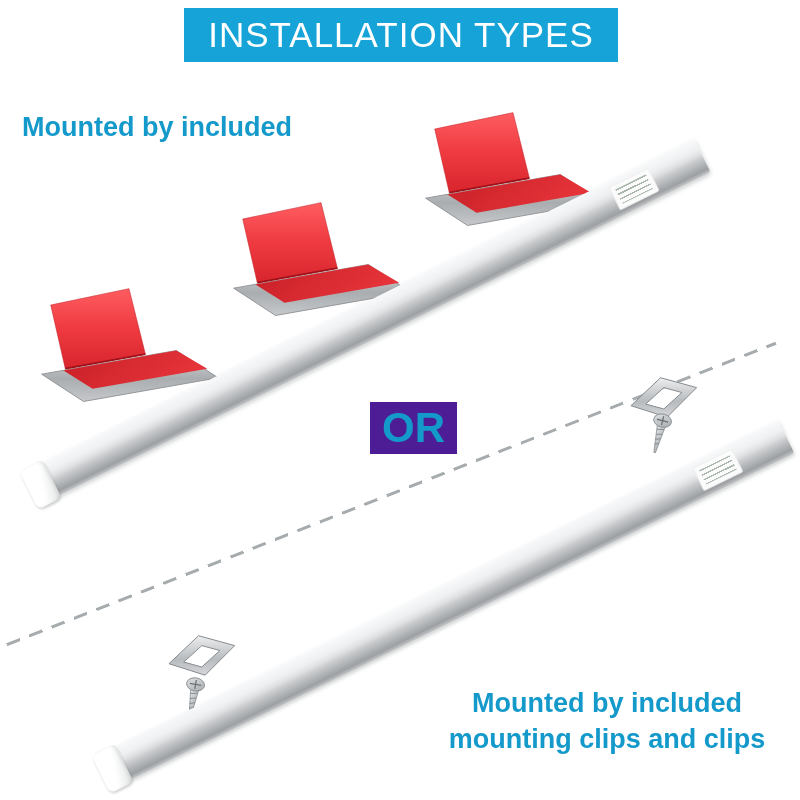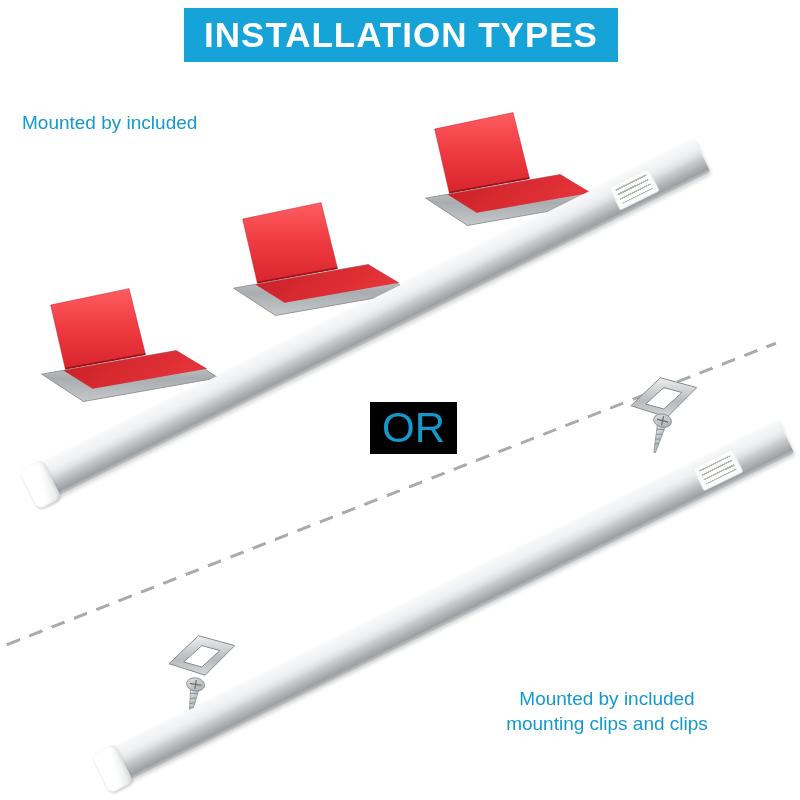--- a/index.html
+++ b/index.html
@@ -7,39 +7,39 @@
     position:relative;width:800px;height:800px;background:#ffffff;overflow:hidden;
     font-family:"Liberation Sans",sans-serif;
   }
   
   .banner{
     position:absolute;left:184px;top:8px;width:434px;height:54px;
     background:var(--banner-bg,#16a4d8);
     display:flex;align-items:center;justify-content:center;
   }
   .banner-title{
-    margin:17px;color:#ffffff;font-size:35px;font-weight:700;letter-spacing:1px;white-space:nowrap;
+    margin:17px;color:#ffffff;font-size:35px;font-weight:400;letter-spacing:1px;white-space:nowrap;
   }
   
   .caption{
     position:absolute;color:var(--accent-text,#1499cb);
-    font-size:19px;font-weight:400;line-height:1.32;
+    font-size:27px;font-weight:700;line-height:1.32;
   }
   .caption--adhesive{left:22px;top:110px;text-align:left;}
   .caption--clips{left:424px;top:686px;width:366px;text-align:center;}
   
   .dash-line{
     position:absolute;left:-16px;top:652px;width:850px;height:3px;
     background:repeating-linear-gradient(to right,#a6abae 0 14px,transparent 14px 24px);
     transform:rotate(-21.4deg);transform-origin:0 0;
   }
   .or-label{
     position:absolute;left:370px;top:402px;
-    font-size:42px;font-weight:400;color:var(--accent-text,#1499cb);
-    background:#000000;padding:2px 12px;
+    font-size:42px;font-weight:700;color:var(--accent-text,#1499cb);
+    background:#4c1d95;padding:2px 12px;
   }
   
   .bar{
     position:absolute;height:37px;border-radius:3px;transform-origin:0 50%;
     background:linear-gradient(to bottom,
       #f8f9fa 0%,#eef0f1 28%,#dee0e2 44%,#caccce 55%,
       #aaadb0 78%,#9da0a3 88%,#c6c8ca 100%);
     box-shadow:0 2px 4px rgba(80,85,90,0.28);
   }
   .bar--adhesive{left:36px;top:468px;width:744px;transform:rotate(-26.4deg);}

